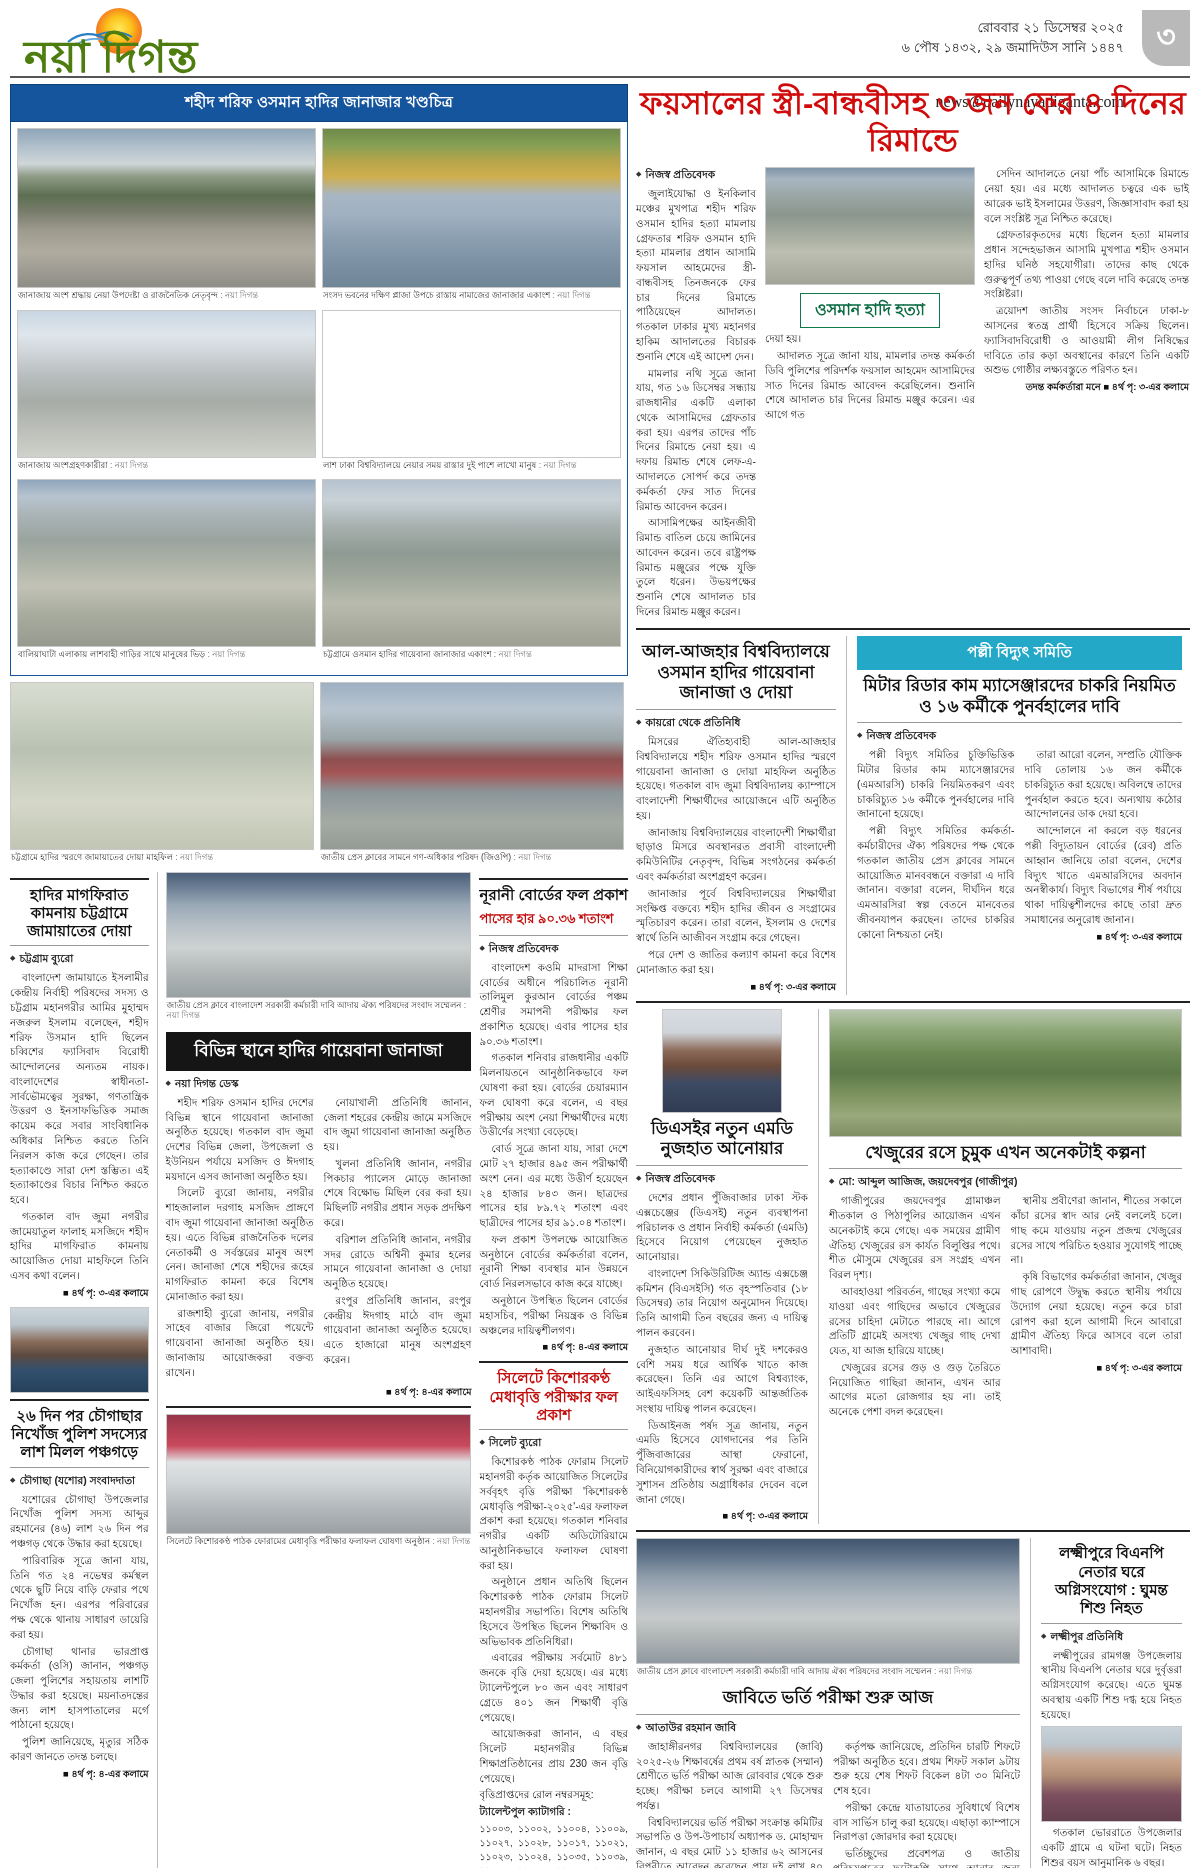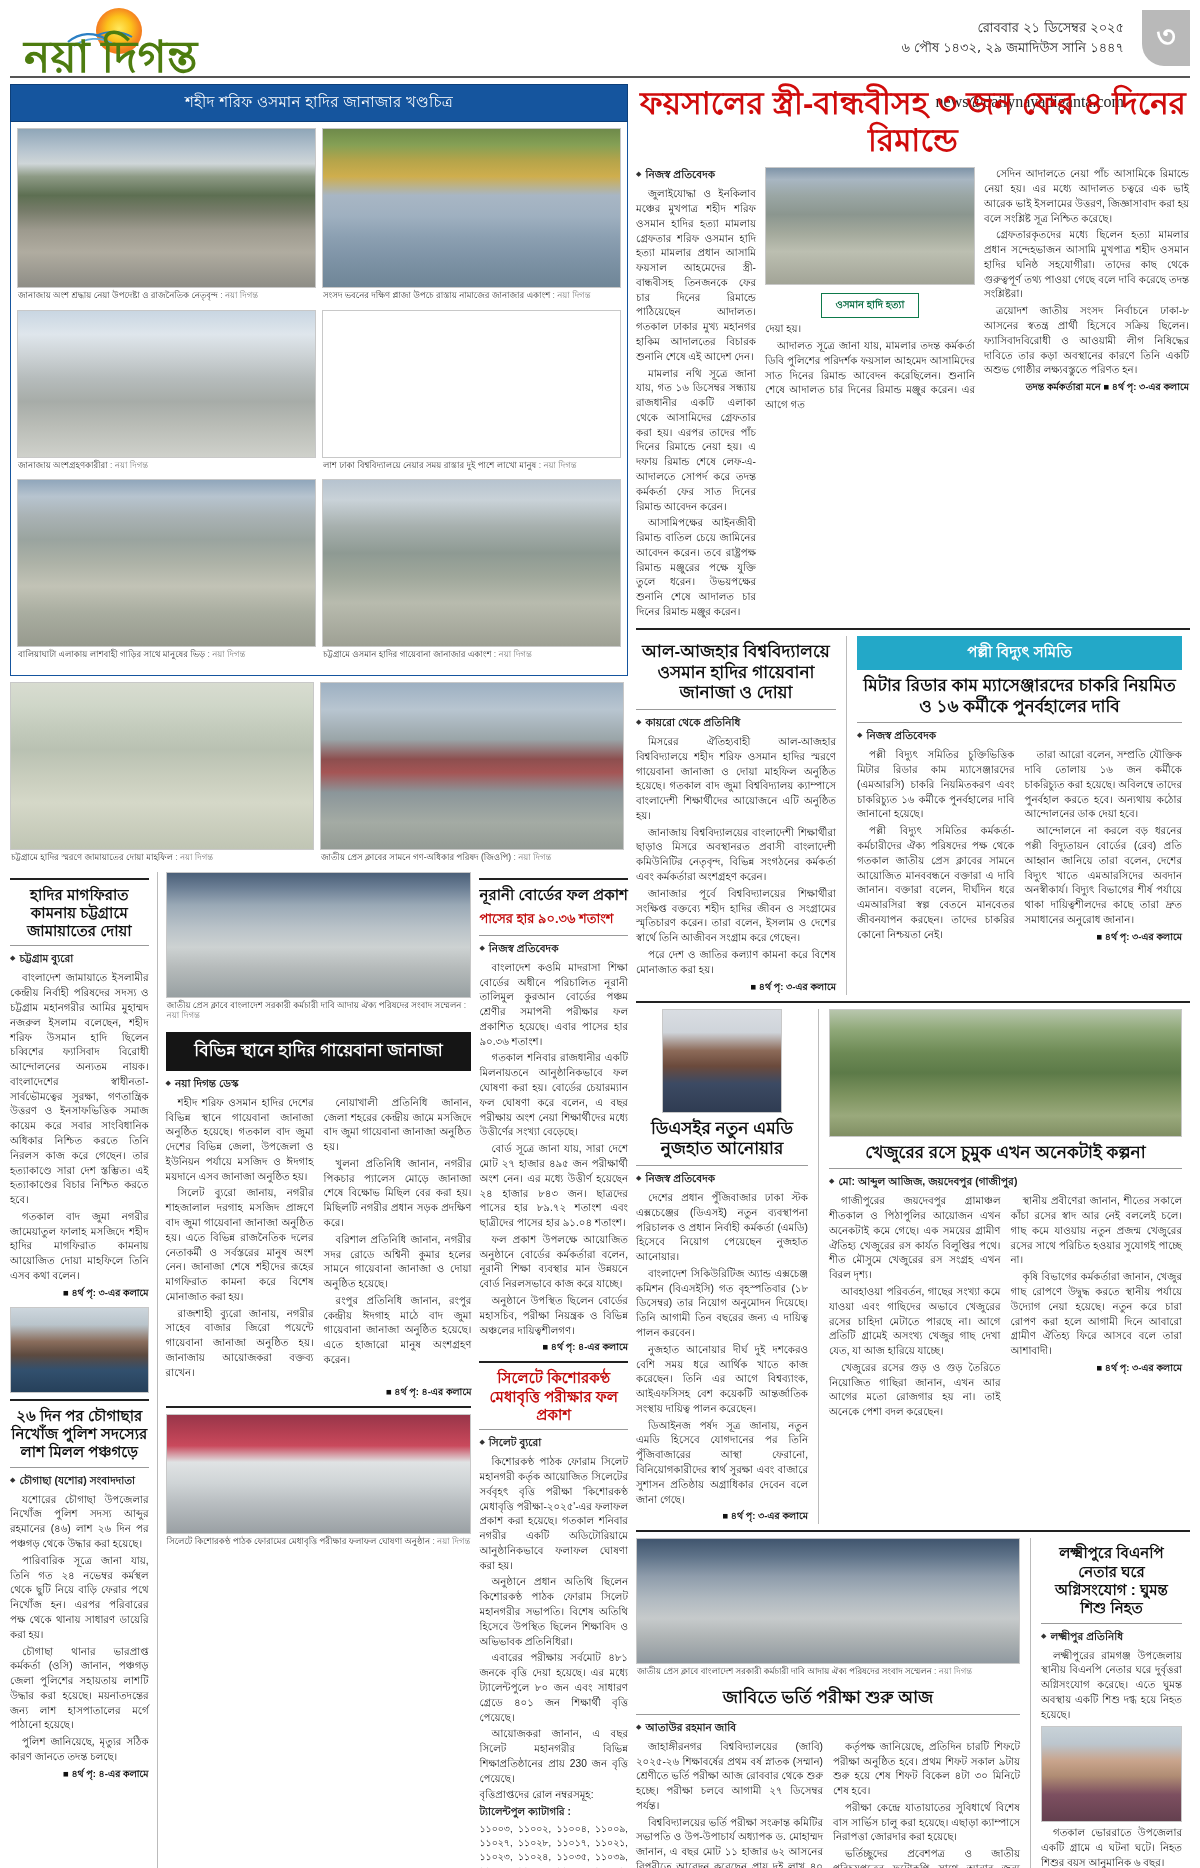--- a/index.html
+++ b/index.html
@@ -38,21 +38,21 @@
   .rule{ height:2px; background:#555; margin:4px 0 6px 0; }
 
   
   .body-grid{ display:flex; gap:8px; }
   .col-left{ width:618px; }
   .col-right{ width:556px; }
 
   
   .blue-banner{
     background:#15559e; color:#fff; text-align:center;
-    font-size:15px; font-weight:normal; padding:5px 0 6px 0; letter-spacing:.3px;
+    font-size:15px; font-weight:bold; padding:5px 0 6px 0; letter-spacing:.3px;
     border:1px solid #0d3f79;
   }
   .photo-frame{ border:1px solid #15559e; border-top:none; padding:6px; }
 
   .photo-row{ display:flex; gap:6px; margin-bottom:4px; }
   .ph{ position:relative; border:1px solid #c8c8c8; overflow:hidden; }
   .cap{ font-size:8.5px; color:#333; padding:2px 1px 5px 1px; line-height:1.25; }
   .cap .src{ color:#777; }
 
   
@@ -118,21 +118,21 @@
   .artcols > div{ flex:1; }
   p.bd{
     font-size:10.2px; line-height:1.45; text-align:justify; color:#1a1a1a;
     text-indent:12px; margin-bottom:2px;
   }
   p.bd.noind{ text-indent:0; }
   .jump{ font-size:9.5px; font-weight:bold; text-align:right; color:#111; margin-top:2px; }
 
   .boxtag{
     display:inline-block; border:1.5px solid #0e7a4b; color:#0a6b42;
-    font-size:10px; font-weight:bold; padding:3px 14px; margin:4px auto; background:#fff;
+    font-size:16px; font-weight:bold; padding:3px 14px; margin:4px auto; background:#fff;
   }
   .boxtag-wrap{ text-align:center; }
 
   h2.sec{
     font-size:17px; line-height:1.22; font-weight:bold; text-align:center;
     color:#111; margin:6px 0 5px 0;
   }
   h2.sec.sm{ font-size:15px; }
   h2.sec.red{ color:#c30d0d; }
   .cyan-head{

